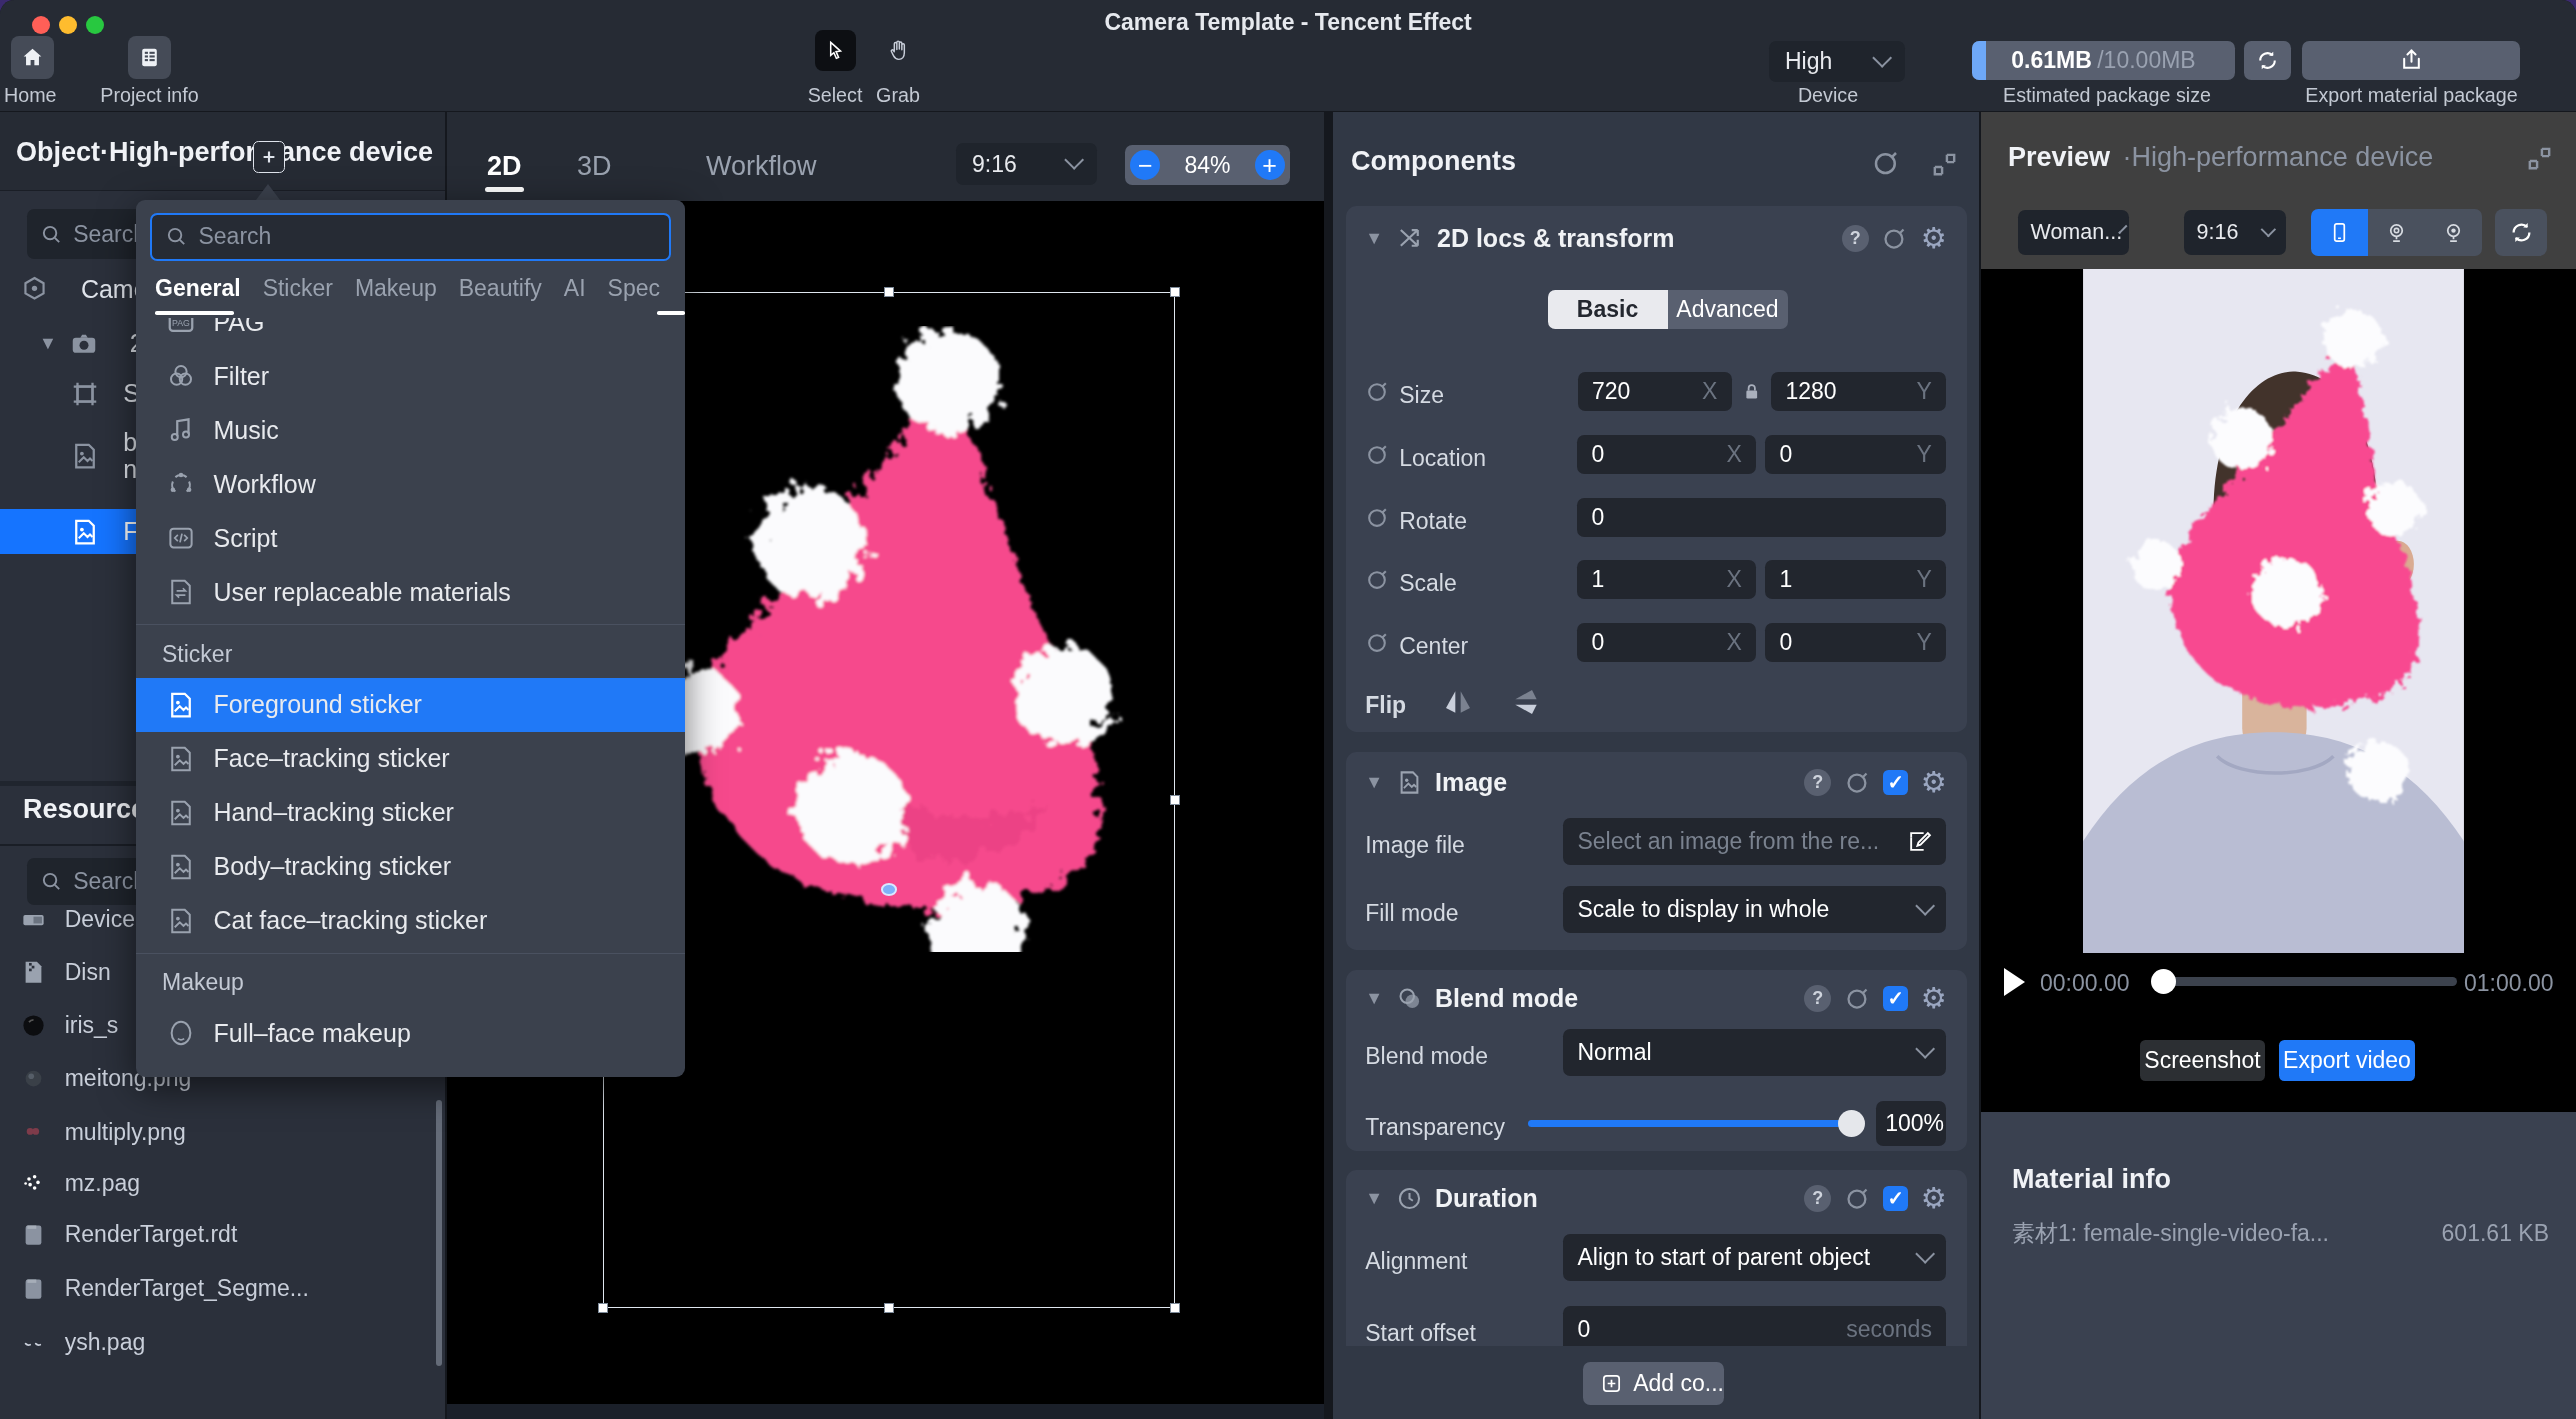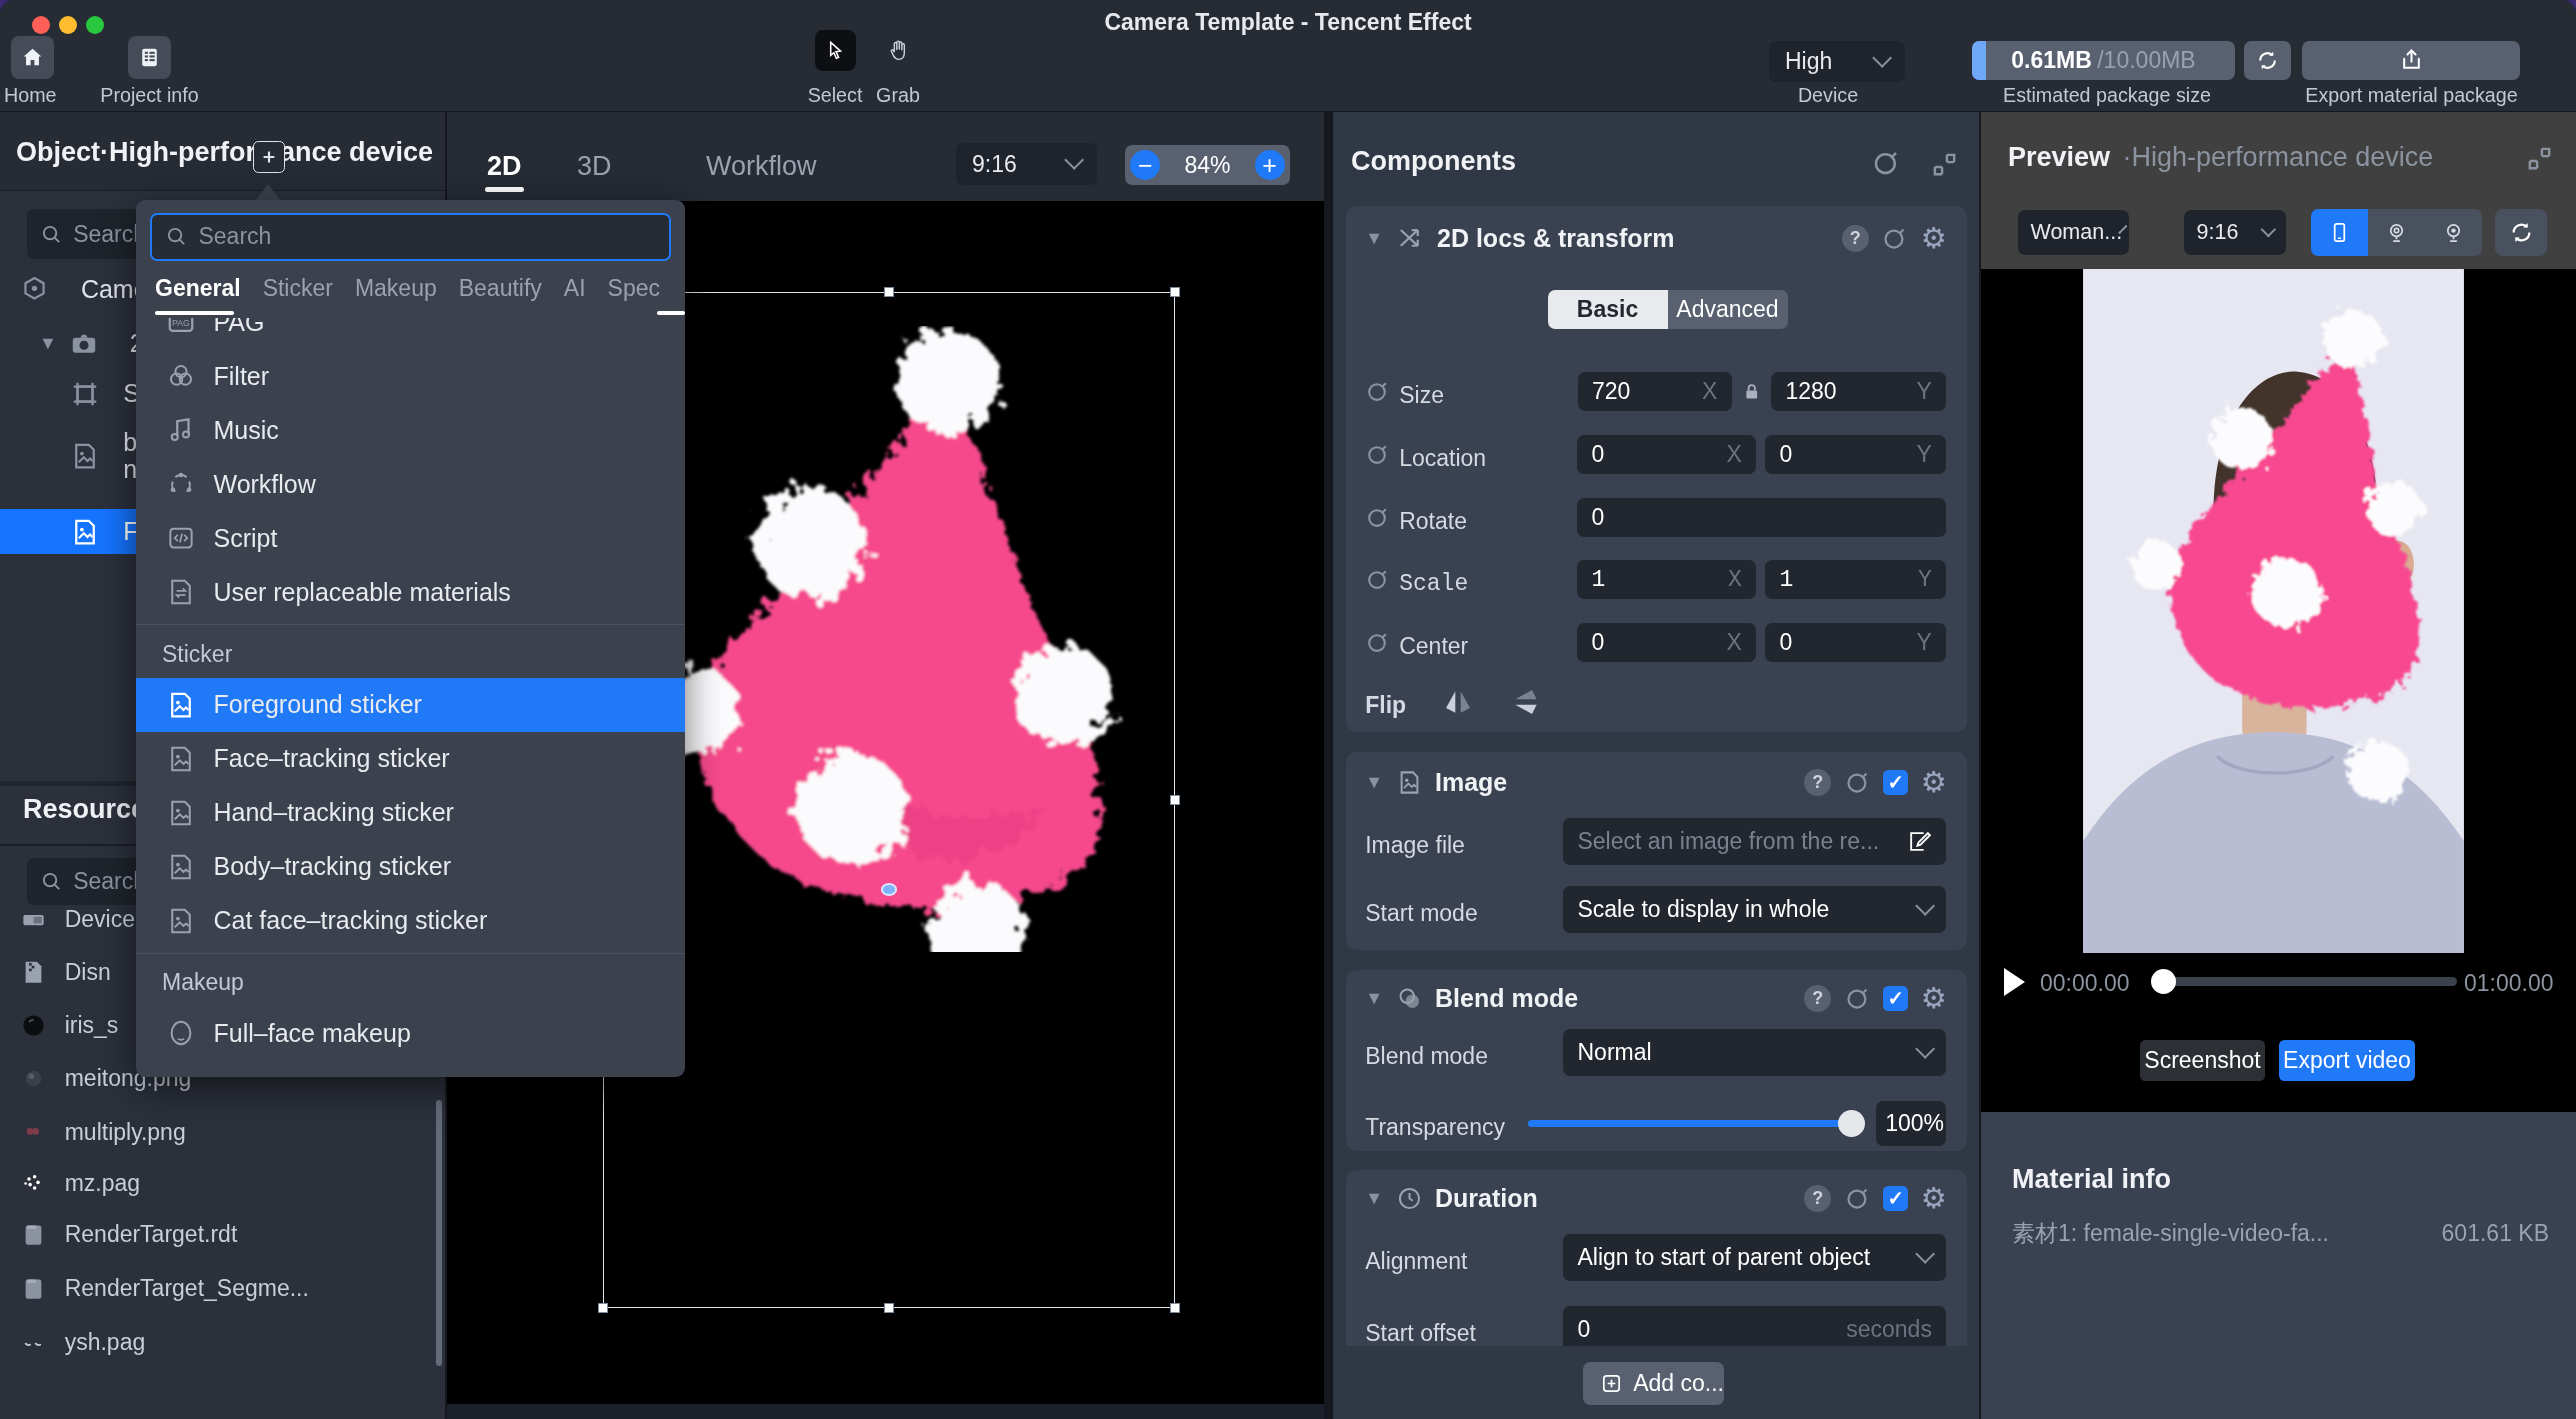--- a/index.html
+++ b/index.html
@@ -404,21 +404,21 @@
           <svg width="25" height="25" viewBox="0 0 24 24">
               <circle cx="11.5" cy="12.5" r="7.5" fill="none" stroke="#8b93a1" stroke-width="2"></circle>
               <path d="M16.5 7.5L20 4" stroke="#8b93a1" stroke-width="2"></path>
             </svg>
           <span class="rowlabel">Rotate</span>
           <div class="field" style="margin-left:auto;width:369px;">
               <span>0</span>
             </div>
         </div>
 
-        <div class="abs flex" style="left:19.7px;top:354px;width:581px;gap:9px;font-family:Liberation Mono, monospace;">
+        <div class="abs flex" style="left:19.7px;top:354px;width:581px;gap:9px;">
           <svg width="25" height="25" viewBox="0 0 24 24">
               <circle cx="11.5" cy="12.5" r="7.5" fill="none" stroke="#8b93a1" stroke-width="2"></circle>
               <path d="M16.5 7.5L20 4" stroke="#8b93a1" stroke-width="2"></path>
             </svg>
           <span class="rowlabel">Scale</span>
           <div class="field" style="margin-left:auto;width:179px;">
               <span>1</span>
               <span class="suffix">X</span>
             </div>
           <div class="field" style="width:181px;">
@@ -478,21 +478,21 @@
           <div class="field" style="margin-left:auto;width:383px;height:47px;">
             <span style="color:#7a828f;">Select an image from the re...</span>
             <svg style="margin-left:auto;" width="25" height="25" viewBox="0 0 24 24">
                 <path d="M4 8v12h12" fill="none" stroke="#fff" stroke-width="1.8"></path>
                 <path d="M4 8V4h12" fill="none" stroke="#fff" stroke-width="1.8"></path>
                 <path d="M20 4L11 13l-1 3 3-1 9-9z" fill="none" stroke="#fff" stroke-width="1.8"></path>
               </svg>
           </div>
         </div>
         <div class="abs flex" style="left:19.7px;top:134px;width:581px;">
-          <span class="rowlabel">Start mode</span>
+          <span class="rowlabel">Fill mode</span>
           <div class="field" style="margin-left:auto;width:383px;height:47px;">
             <span>Scale to display in whole</span>
             <span class="chev" style="margin-left:auto;"></span>
           </div>
         </div>
       </div>
 
       <div class="card" style="top:773px;height:181px;">
         <div class="flex" style="height:57px;padding:0 19.7px;gap:12.5px;">
           <span class="tri">▼</span>

